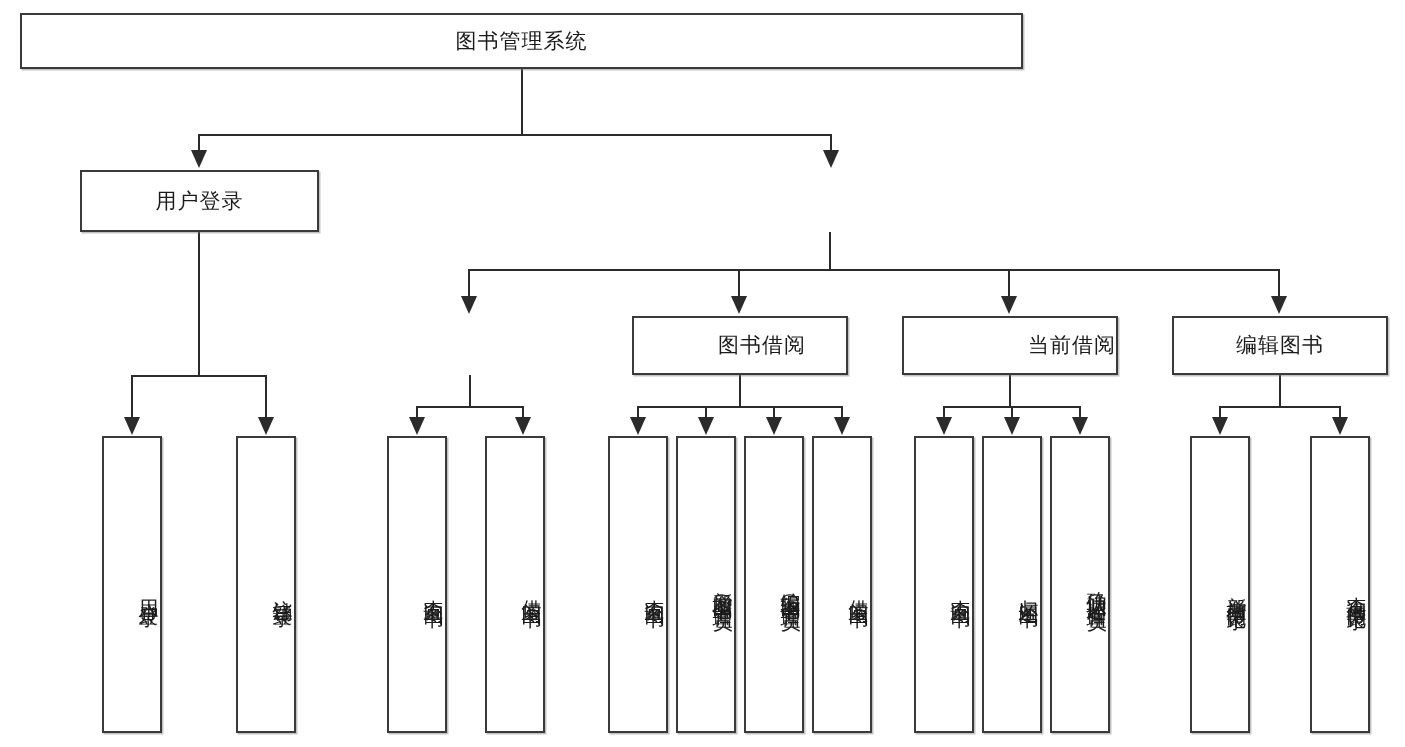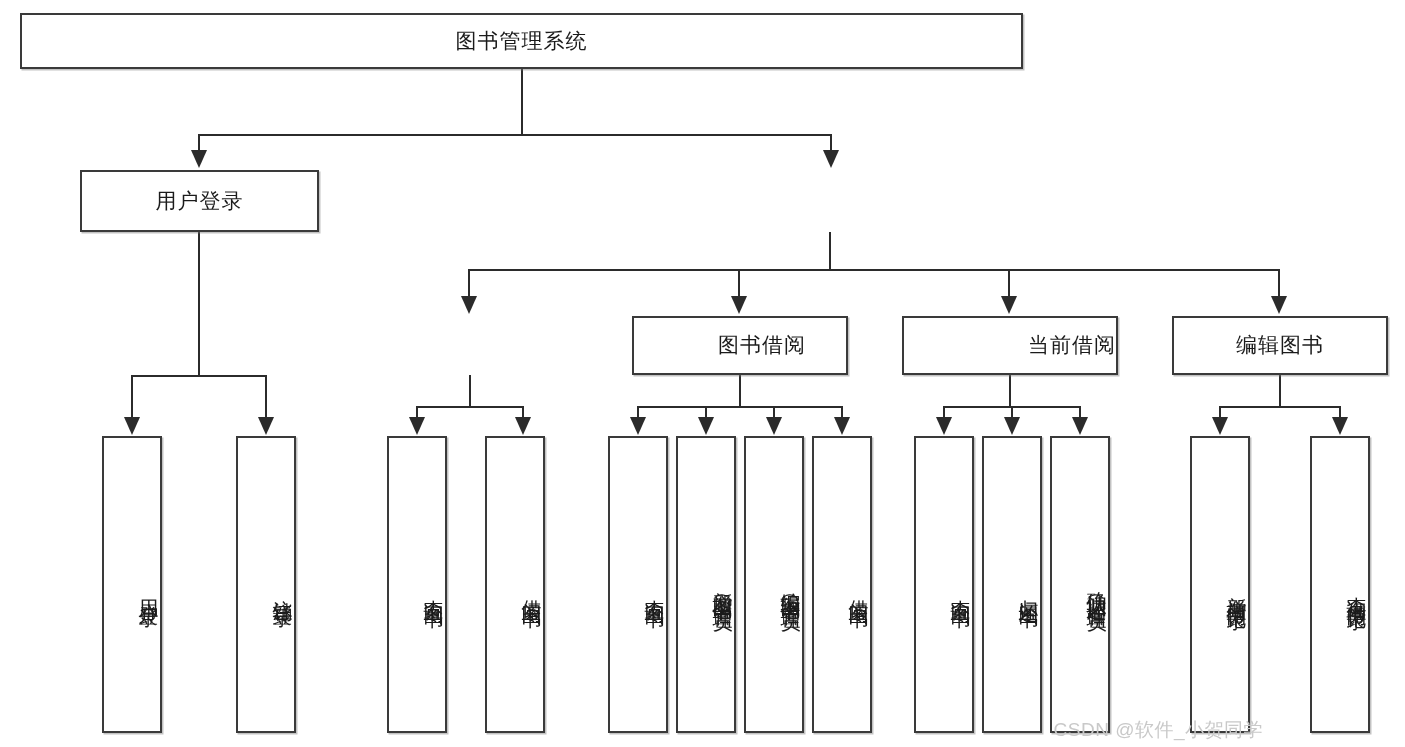--- a/index.html
+++ b/index.html
@@ -178,15 +178,14 @@
     <span class="txt">确认归还（管理员）</span>
   </div>
 
   <div class="node leaf" style="left:1190px;top:436px;width:60px;height:297px;">
     <span class="txt">新增借阅记录</span>
   </div>
   <div class="node leaf" style="left:1310px;top:436px;width:60px;height:297px;">
     <span class="txt">查询借阅记录</span>
   </div>
 
-  <div id="watermark">CSDN @软件_小贺同学</div>
 
 </div>
 
 </body></html>

